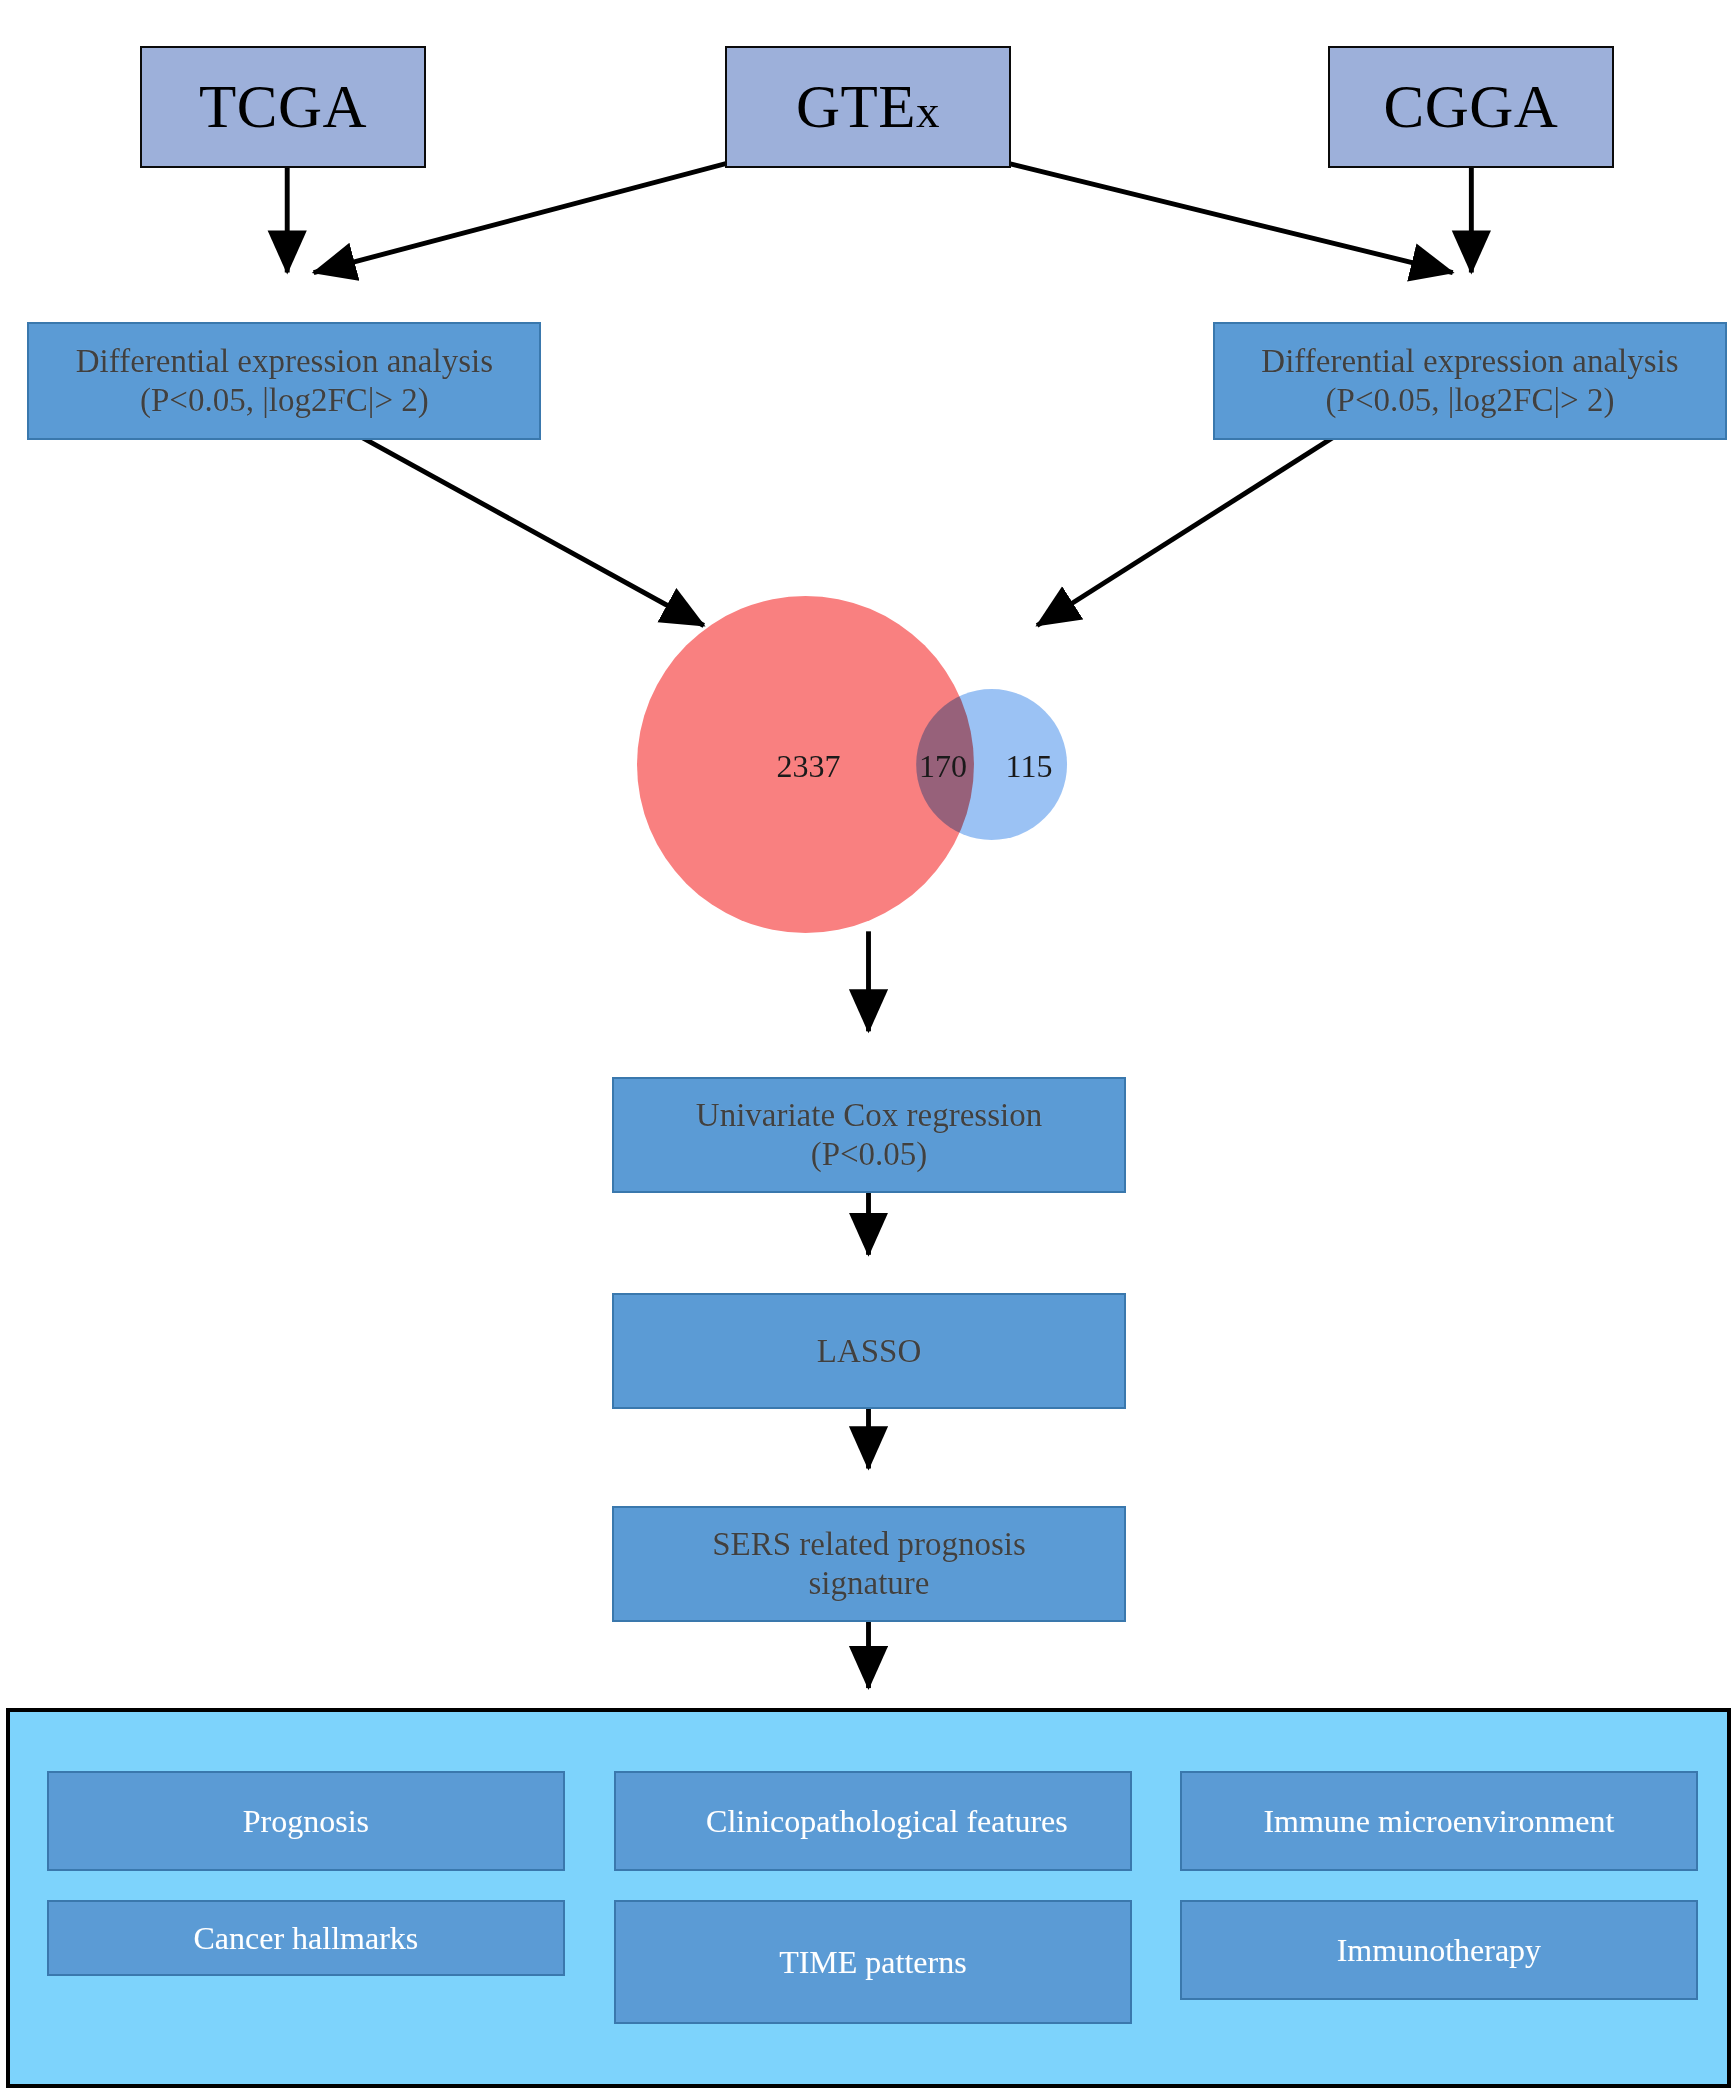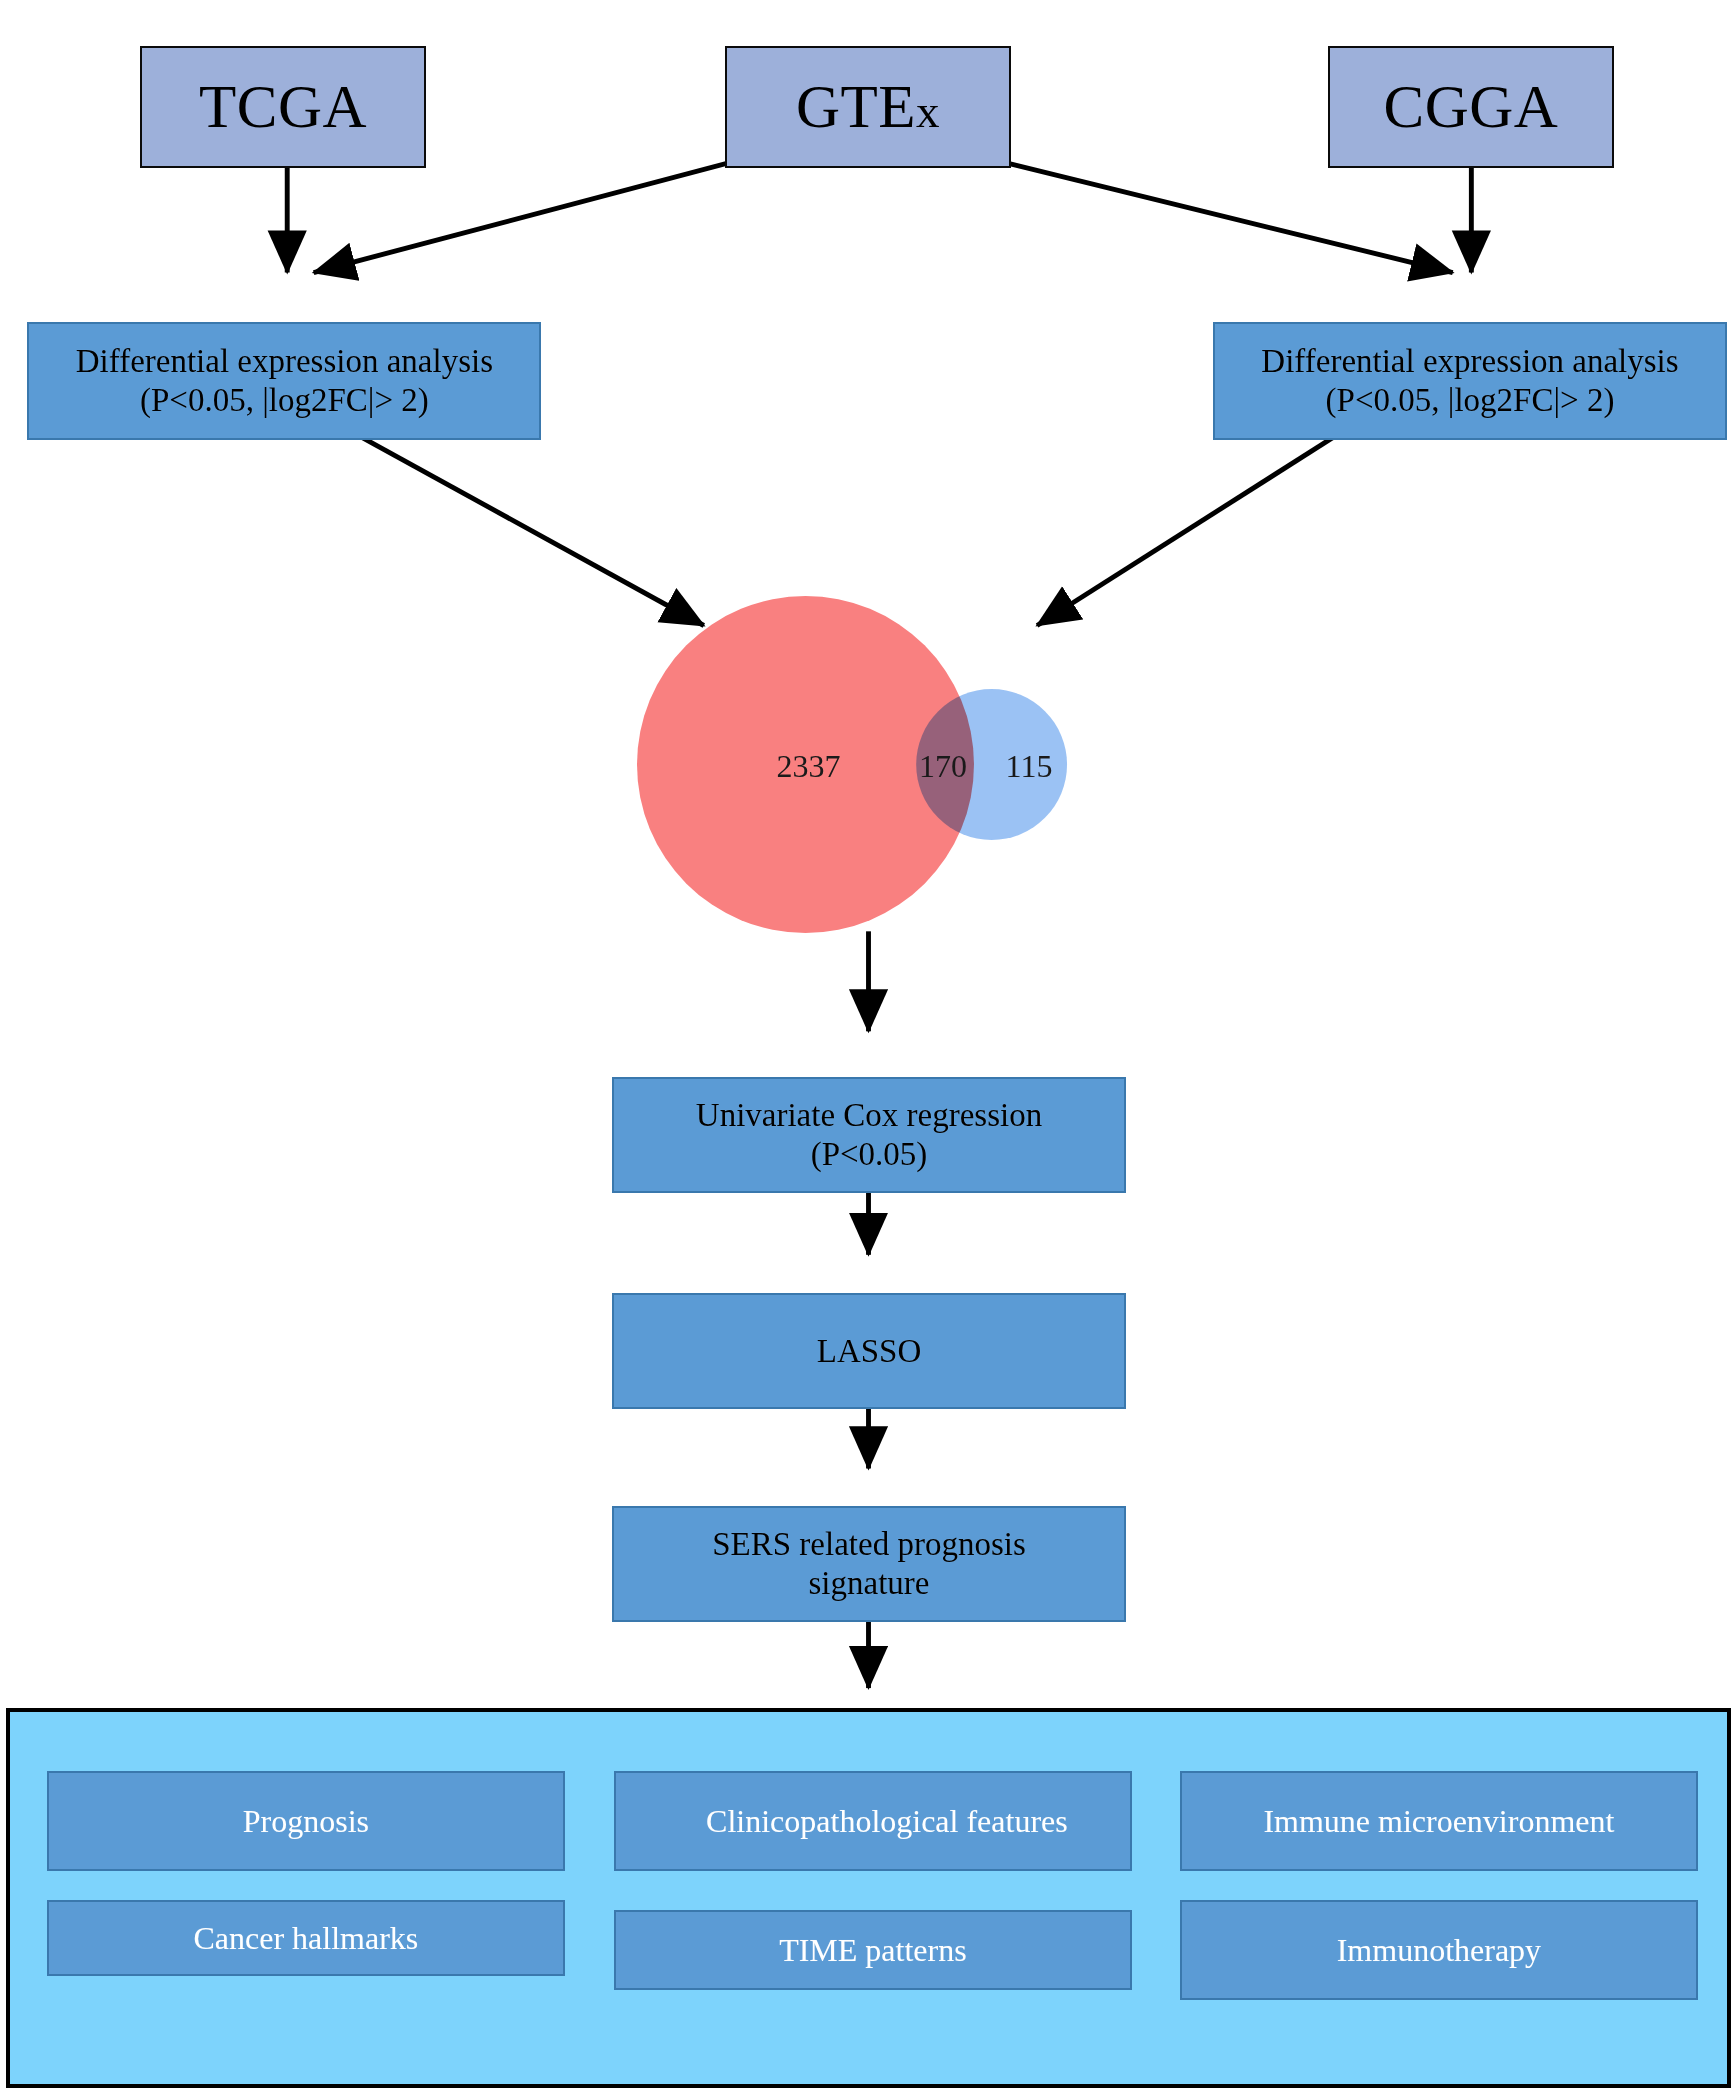--- a/index.html
+++ b/index.html
@@ -52,21 +52,21 @@
     letter-spacing: 0.5px;
   }
   .source-box .label-sm {
     font-size: 47px;
   }
 
   
   .process-box {
     background: #5b9bd5;
     border: 2.9px solid #3a78ad;
-    color: #000000;
+    color: #404040;
     font-size: 33px;
     text-shadow: 0 0 1px rgba(255,255,255,0.25);
   }
 
   
   .outcome-panel {
     position: absolute;
     box-sizing: border-box;
     border: 4.9px solid #000000;
     background: #7dd3fc;
@@ -203,21 +203,21 @@
     </div>
 
     <div class="outcome-box" style="left:1170px; top:59px; width:518px; height:100px;">
       <span>Immune microenvironment</span>
     </div>
 
     <div class="outcome-box" style="left:37px; top:188px; width:518px; height:76px;">
       <span>Cancer hallmarks</span>
     </div>
 
-    <div class="outcome-box" style="left:604px; top:198px; width:518px; height:80px;">
+    <div class="outcome-box" style="left:604px; top:188px; width:518px; height:124px;">
       <span>TIME patterns</span>
     </div>
 
     <div class="outcome-box" style="left:1170px; top:188px; width:518px; height:100px;">
       <span>Immunotherapy</span>
     </div>
   </div>
 
 </div>
 

